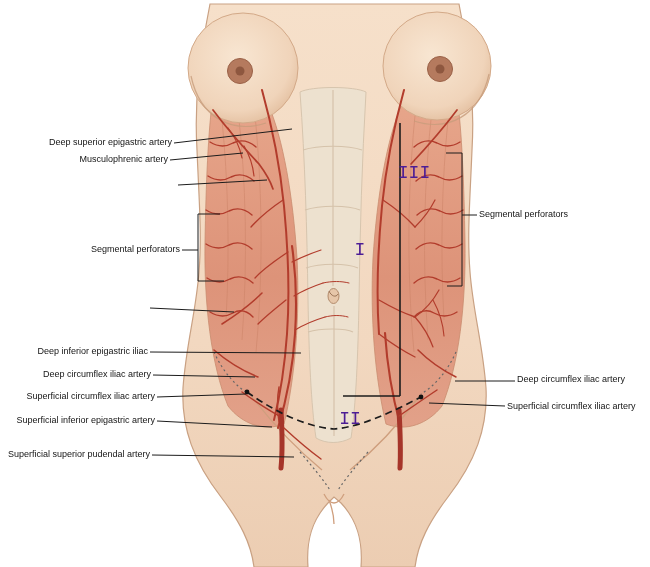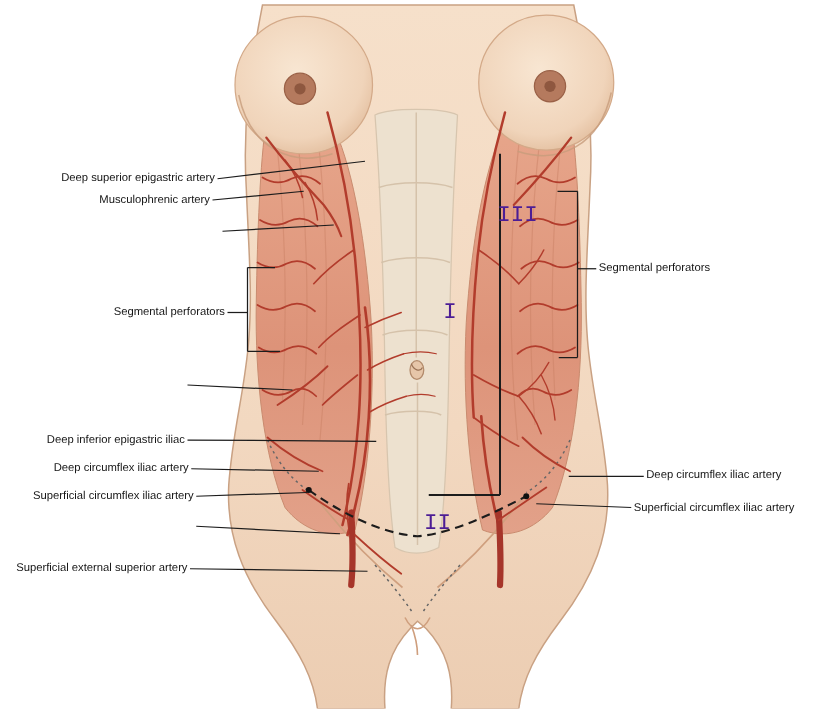--- a/index.html
+++ b/index.html
@@ -205,21 +205,22 @@
       <path d="M 505,406 L 429,403"></path>
     </g>
   </svg>
 
   <div class="label l" style="right:478px; top:143px;">Deep superior epigastric artery</div>
   <div class="label l" style="right:482px; top:160px;">Musculophrenic artery</div>
   <div class="label l" style="right:470px; top:250px;">Segmental perforators</div>
   <div class="label l" style="right:502px; top:352px;">Deep inferior epigastric iliac</div>
   <div class="label l" style="right:499px; top:375px;">Deep circumflex iliac artery</div>
   <div class="label l" style="right:495px; top:397px;">Superficial circumflex iliac artery</div>
-  <div class="label l" style="right:500px; top:455px;">Superficial external superior artery</div>
+  <div class="label l" style="right:495px; top:421px;">Superficial inferior epigastric artery</div>
+  <div class="label l" style="right:500px; top:455px;">Superficial superior pudendal artery</div>
 
   <div class="label r" style="left:479px; top:215px;">Segmental perforators</div>
   <div class="label r" style="left:517px; top:380px;">Deep circumflex iliac artery</div>
   <div class="label r" style="left:507px; top:407px;">Superficial circumflex iliac artery</div>
 
   <div class="zone" style="left:360px; top:250px;">I</div>
   <div class="zone" style="left:350px; top:419px;">II</div>
   <div class="zone" style="left:414px; top:173px;">III</div>
 
 </div>

